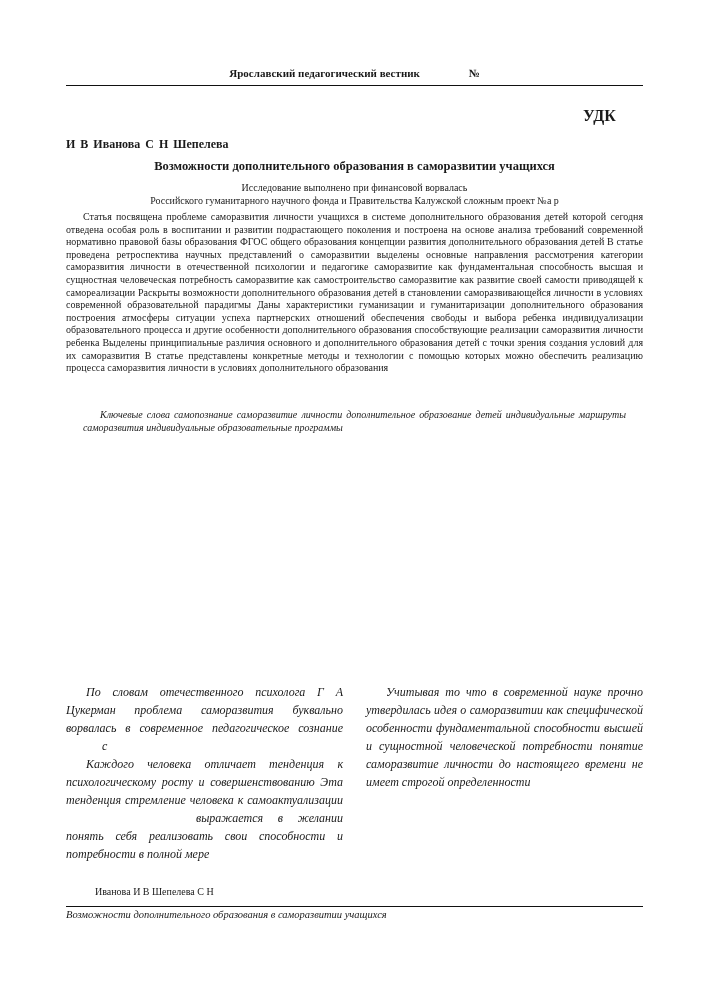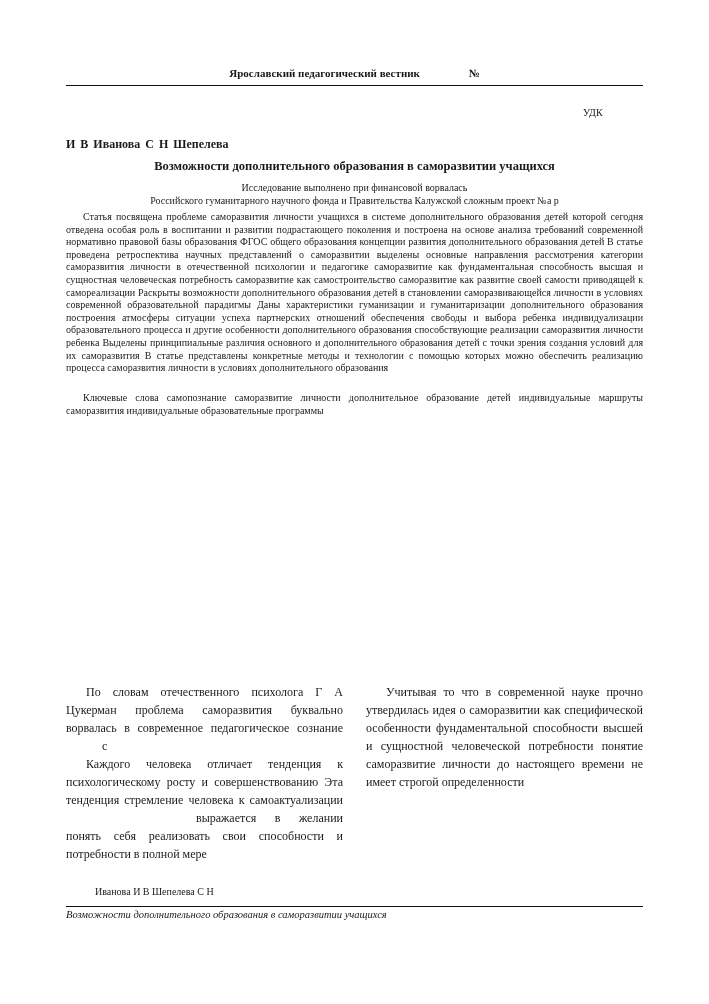--- a/index.html
+++ b/index.html
@@ -2,30 +2,30 @@
 <html><head>
 <meta charset="utf-8">
 <style>
   html, body { margin: 0; padding: 0; background: #ffffff; }
   body { width: 709px; height: 1004px; position: relative; overflow: hidden;
          font-family: "Liberation Serif", "DejaVu Serif", serif; color: #1a1a1a; }
   .abs { position: absolute; }
   .journal { top: 67px; left: 0; width: 709px; text-align: center; font-size: 11px; font-weight: bold; }
   .journal .num { display: inline-block; margin-left: 46px; font-weight: bold; }
   .rule-top { top: 85px; left: 66px; width: 577px; height: 1.3px; background: #111; }
-  .udc { top: 107px; left: 583px; font-size: 10px; font-weight: normal; }
+  .udc { top: 107px; left: 583px; font-size: 16px; font-weight: bold; }
   .authors { top: 137px; left: 66px; font-size: 12px; font-weight: bold; word-spacing: 2px; }
   .title { top: 159px; left: 0; width: 709px; text-align: center; font-size: 12.5px; font-weight: bold; }
   .funding { top: 181px; left: 0; width: 709px; text-align: center; font-size: 10px; line-height: 13px; }
   .funding .ar { display: inline-block; }
   .abstract { top: 211px; left: 66px; width: 577px; font-size: 10px; line-height: 12.6px; text-align: justify; }
   .abstract p { margin: 0; text-indent: 17px; }
   .keywords { top: 392px; left: 66px; width: 577px; font-size: 10px; line-height: 12.6px; text-align: justify; }
-  .keywords p { margin: 0; text-indent: 17px; }
-  .col { top: 683px; width: 277px; font-size: 12px; line-height: 18px; text-align: justify; }
+  .keywords p { margin: 17px; text-indent: 17px; font-style: italic; }
+  .col { top: 683px; width: 277px; font-size: 12px; line-height: 18px; text-align: justify; font-style: italic; }
   .col p { margin: 0; text-indent: 20px; }
   .col-left { left: 66px; }
   .col-right { left: 366px; }
   .gap { display: inline-block; }
   .footnote { top: 886px; left: 95px; font-size: 10px; text-align: center; }
   .rule-bottom { top: 906px; left: 66px; width: 577px; height: 1.3px; background: #111; }
   .running { top: 909px; left: 66px; font-size: 10.5px; font-style: italic; }
 </style>
 </head>
 <body>

